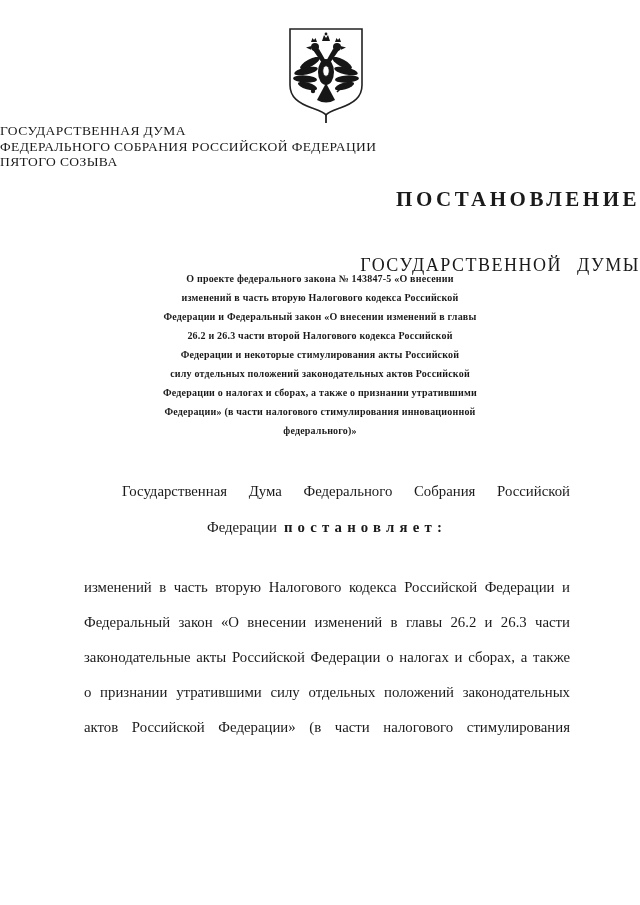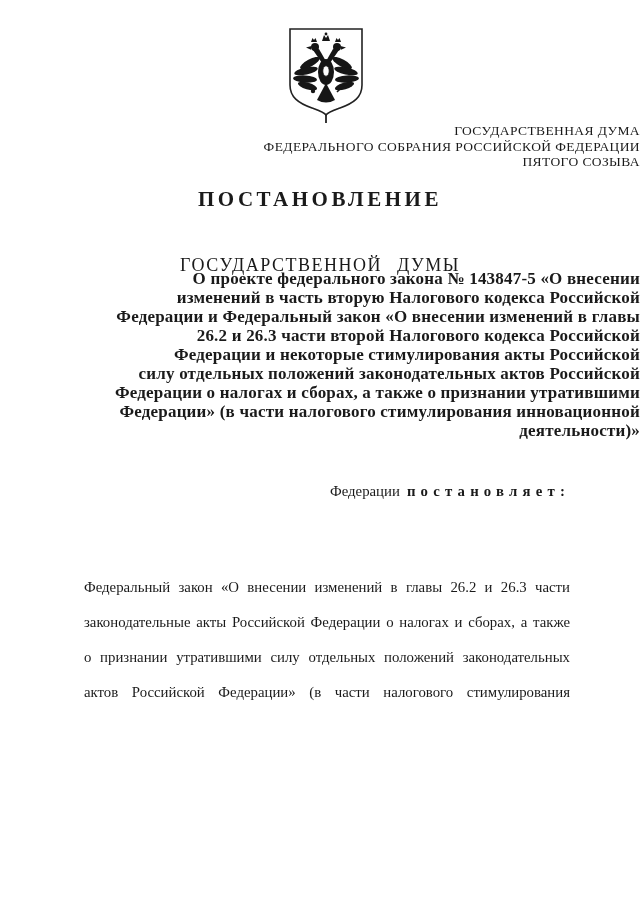--- a/index.html
+++ b/index.html
@@ -26,34 +26,34 @@
     width: 80px;
     height: 96px;
   }
 
   
   .org-header {
     position: absolute;
     top: 123px;
     left: 0;
     right: 0;
-    text-align: right;
+    text-align: left;
     font-size: 13.5px;
     line-height: 15.5px;
     letter-spacing: 0.4px;
     white-space: nowrap;
   }
 
   
   .doc-title {
     position: absolute;
     top: 186px;
     left: 0;
     right: 0;
-    text-align: center;
+    text-align: right;
     white-space: nowrap;
   }
   .doc-title-1 {
     font-size: 21px;
     font-weight: bold;
     letter-spacing: 3.5px;
     line-height: 27px;
   }
   .doc-title-2 {
     font-size: 18px;
@@ -62,23 +62,23 @@
     line-height: 23px;
     margin-top: 41px;
   }
 
   
   .subject {
     position: absolute;
     top: 269px;
     left: 0;
     right: 0;
-    text-align: right;
+    text-align: center;
     font-weight: bold;
-    font-size: 17px;
+    font-size: 10px;
     letter-spacing: 0.2px;
     line-height: 19px;
   }
   .subject .line { white-space: nowrap; }
 
   
   .bodytext {
     position: absolute;
     left: 84px;
     width: 486px;
@@ -88,21 +88,21 @@
   .para-item { top: 570px; line-height: 35px; }
 
   .jline {
     white-space: nowrap;
     text-align: justify;
     text-align-last: justify;
   }
   .jline.indent { padding-left: 38px; }
   .plainline {
     white-space: nowrap;
-    text-align: right;
+    text-align: center;
   }
   .decree-bold {
     font-weight: bold;
     letter-spacing: 0.35em;
     margin-left: 7px;
   }
 
   .emblem svg { display: block; }
 </style>
 </head>
@@ -166,29 +166,31 @@
 
   <div class="subject">
     <div class="line">О проекте федерального закона № 143847-5 «О внесении</div>
     <div class="line">изменений в часть вторую Налогового кодекса Российской</div>
     <div class="line">Федерации и Федеральный закон «О внесении изменений в главы</div>
     <div class="line">26.2 и 26.3 части второй Налогового кодекса Российской</div>
     <div class="line">Федерации и некоторые стимулирования акты Российской</div>
     <div class="line">силу отдельных положений законодательных актов Российской</div>
     <div class="line">Федерации о налогах и сборах, а также о признании утратившими</div>
     <div class="line">Федерации» (в части налогового стимулирования инновационной</div>
-    <div class="line">деятельности)»</div>
+    <div class="line">федерального)»</div>
   </div>
 
   <div class="bodytext para-open">
+    <div class="jline indent">Государственная Дума Федерального Собрания Российской</div>
     <div class="plainline">
       <span>Федерации</span><span class="decree-bold">постановляет:</span>
     </div>
   </div>
 
   <div class="bodytext para-item">
+    <div class="jline">изменений в часть вторую Налогового кодекса Российской Федерации и</div>
     <div class="jline">Федеральный закон «О внесении изменений в главы 26.2 и 26.3 части</div>
     <div class="jline">законодательные акты Российской Федерации о налогах и сборах, а также</div>
     <div class="jline">о признании утратившими силу отдельных положений законодательных</div>
     <div class="jline">актов Российской Федерации» (в части налогового стимулирования</div>
   </div>
 
 </div>
 
 </body></html>

